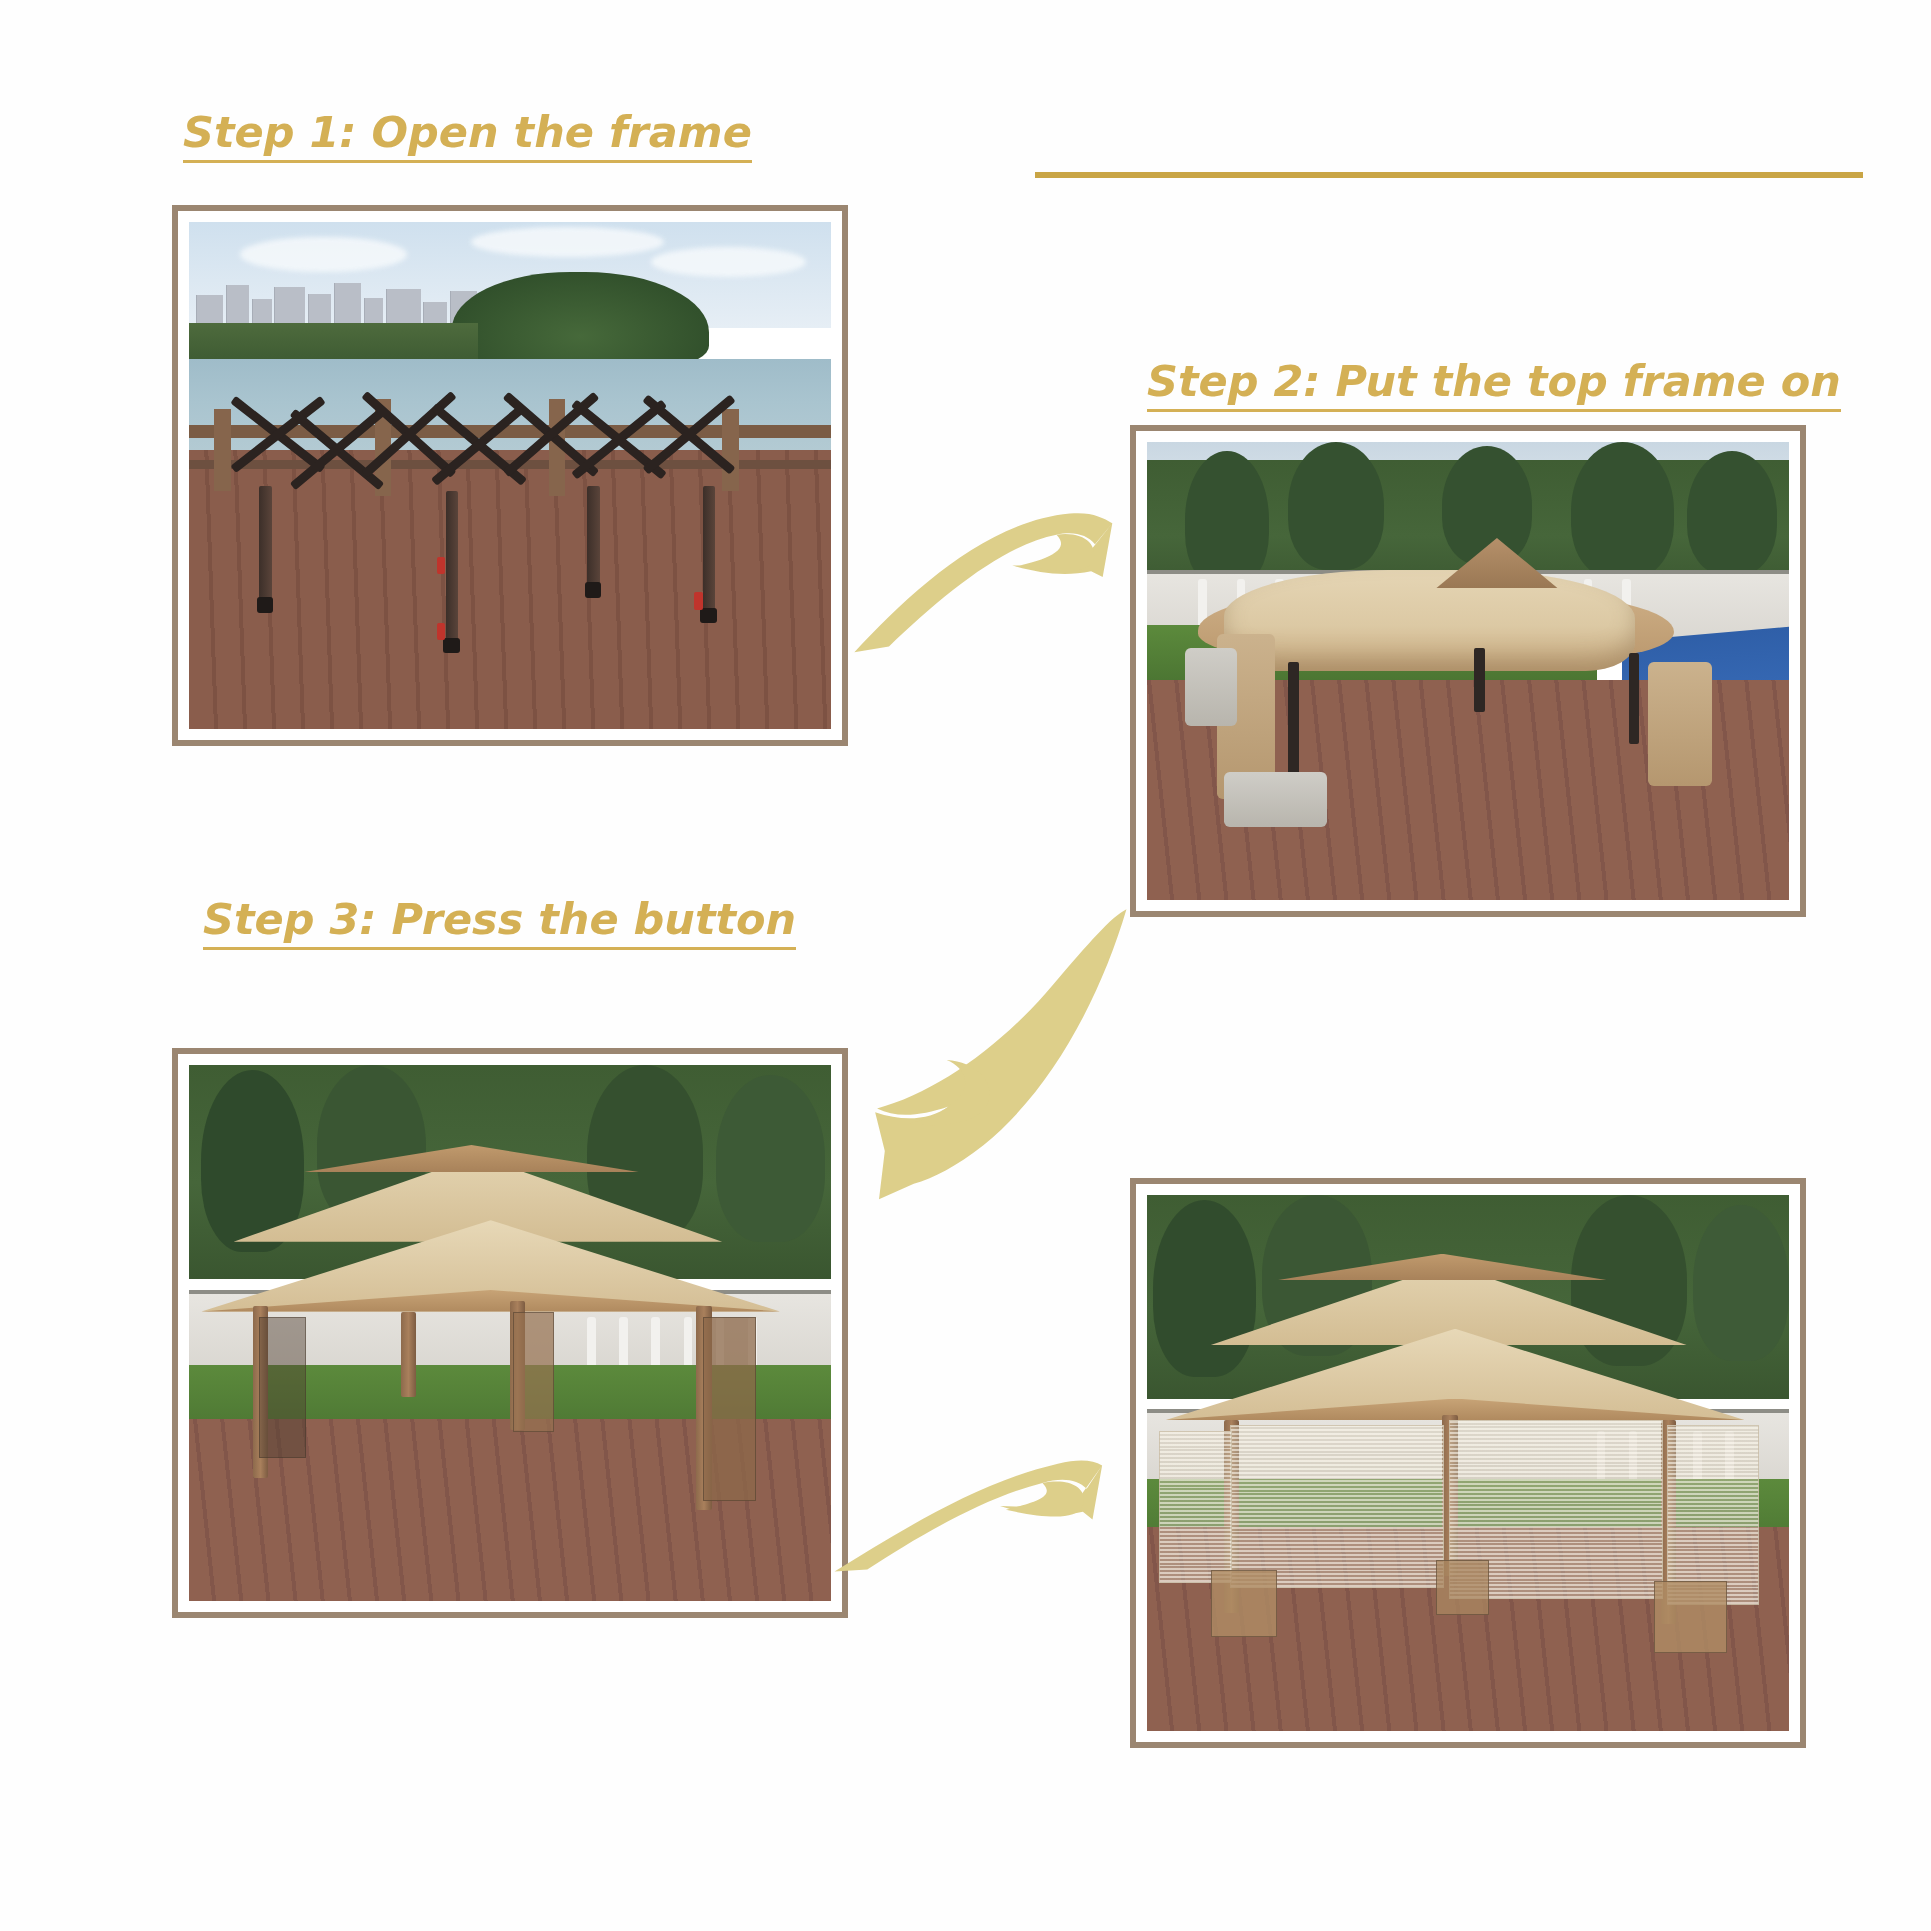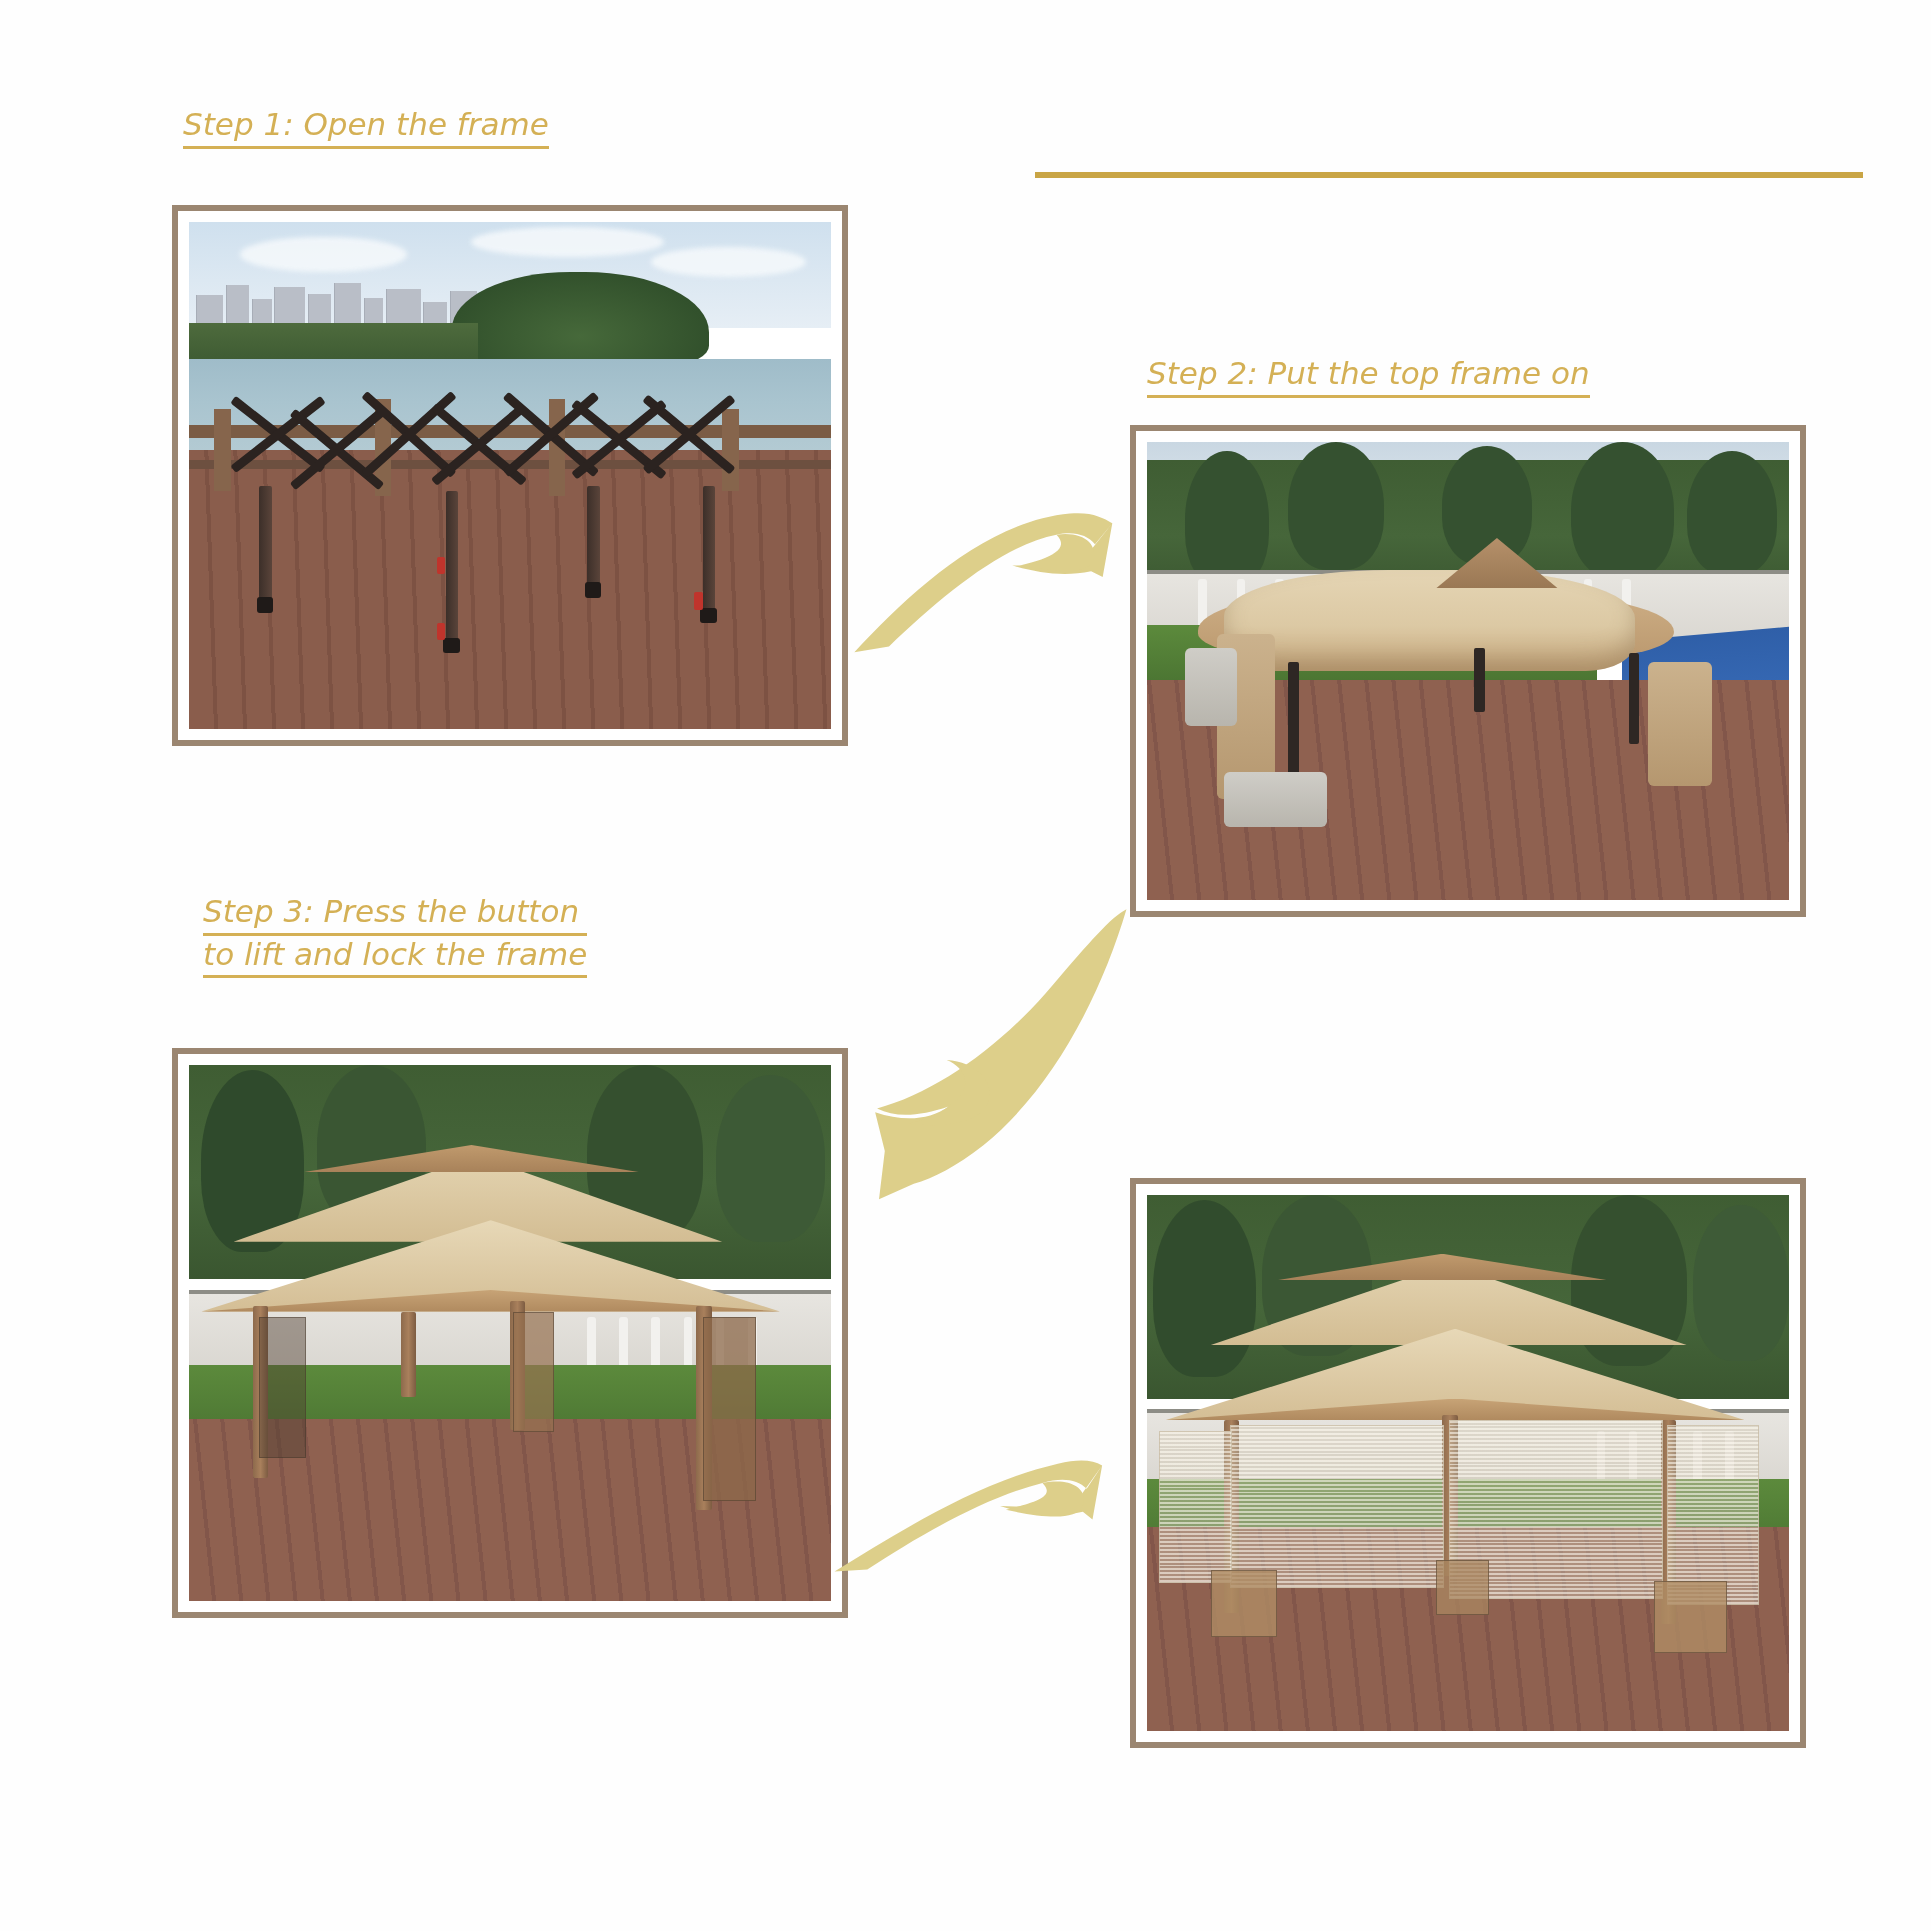--- a/index.html
+++ b/index.html
@@ -42,22 +42,22 @@
     top: 172px;
     width: 828px;
     height: 5.8px;
     background: #c9a545;
   }
 
   
   .step-caption {
     position: absolute;
     font-family: "DejaVu Sans", sans-serif;
-    font-size: 31px;
-    font-weight: 400;
+    font-size: 43px;
+    font-weight: 700;
     font-style: italic;
     color: #d4b055;
     white-space: nowrap;
     line-height: 1.22;
   }
   .step-caption .ln {
     display: block;
     border-bottom: 3.9px solid #d4b055;
     padding-bottom: 1.9px;
   }
@@ -363,21 +363,20 @@
              C 120 212, 190 160, 240 100
              C 278 56, 300 30, 316 22 Z"></path>
     <path d="M132 226 C 160 208, 150 186, 130 178
              C 160 180, 182 200, 172 224
              C 162 244, 126 248, 90 244
              C 108 240, 122 234, 132 226 Z"></path>
   </svg>
 
   <div class="step-caption" id="cap3">
     <span class="ln">Step 3: Press the button</span>
-    <span class="ln">to lift and lock the frame</span>
   </div>
 
   <div class="photo-frame" id="frame3">
     <div class="photo">
       <div class="p2-sky" style="height:20%;"></div>
       <div class="p2-treeline" style="top:0;height:40%;"></div>
       <div class="p2-palm" style="left:2%;top:1%;width:16%;height:34%;background:#2f4a2c;"></div>
       <div class="p2-palm" style="left:20%;top:0%;width:17%;height:30%;background:#3a5633;"></div>
       <div class="p2-palm" style="left:62%;top:0%;width:18%;height:33%;background:#35502f;"></div>
       <div class="p2-palm" style="left:82%;top:2%;width:17%;height:31%;background:#3d5a36;"></div>

